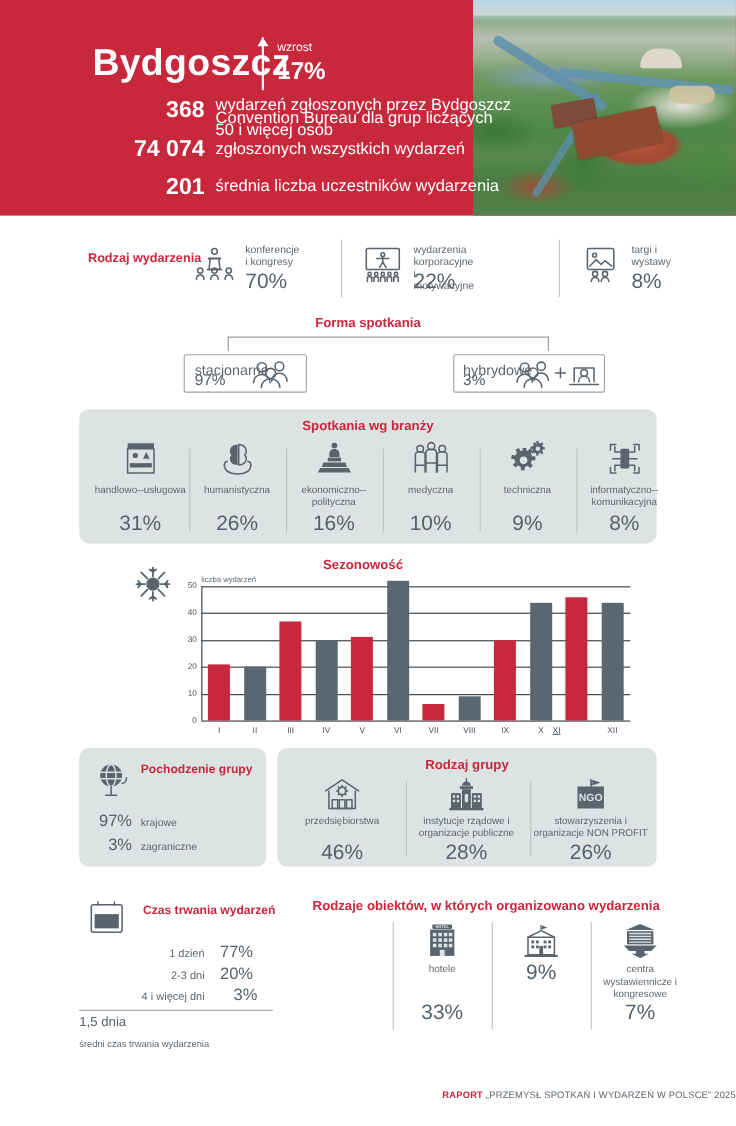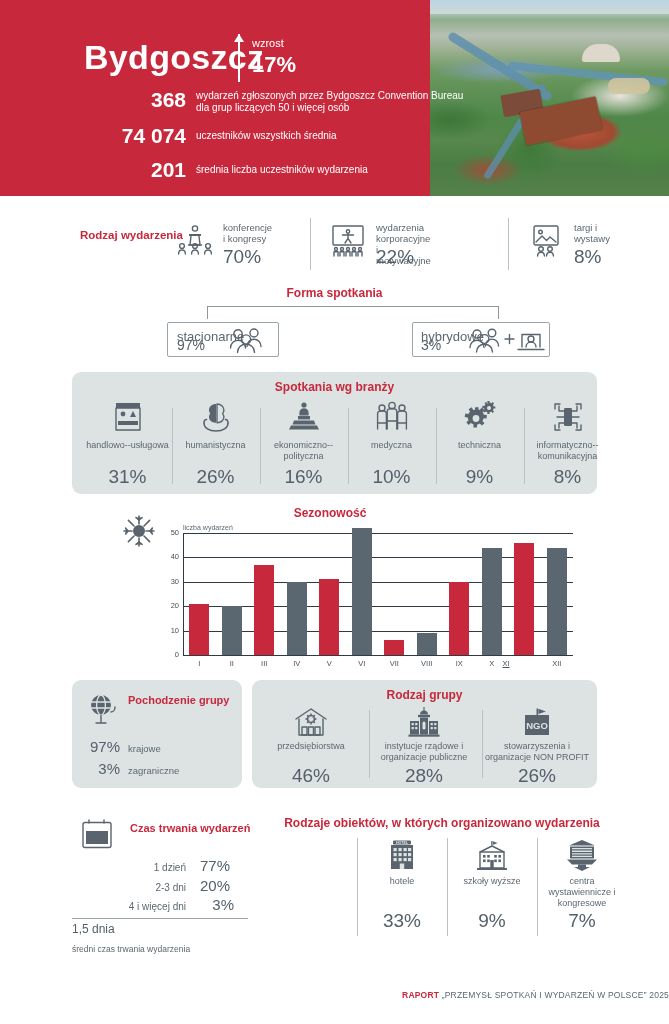--- a/index.html
+++ b/index.html
@@ -35,21 +35,21 @@
 
   .hero-title{position:absolute;left:84px;top:38px;font-size:34px;font-weight:bold;color:#fff;letter-spacing:.3px;}
   .growth{position:absolute;left:238px;top:28px;width:110px;}
   .arrow-up{position:absolute;left:0;top:6px;width:2px;height:48px;background:#fff;}
   .arrow-up:before{content:"";position:absolute;left:-4px;top:0;width:0;height:0;border-left:5px solid transparent;border-right:5px solid transparent;border-bottom:8px solid #fff;}
   .growth-label{position:absolute;left:14px;top:9px;font-size:11px;color:#fff;}
   .growth-val{position:absolute;left:14px;top:24px;font-size:22px;font-weight:bold;color:#fff;}
 
   .stat{position:absolute;color:#fff;}
   .stat .num{position:absolute;right:0;top:0;font-size:21px;font-weight:bold;text-align:right;white-space:nowrap;}
-  .stat .txt{position:absolute;left:0;top:2px;font-size:10px;line-height:11.5px;width:270px;}
+  .stat .txt{position:absolute;left:0;top:2px;font-size:15px;line-height:11.5px;width:270px;}
   .stat-1{left:70px;top:88px;width:350px;}
   .stat-1 .num{left:44px;right:auto;width:72px;text-align:right;}
   .stat-1 .txt{left:126px;}
   .stat-2{left:70px;top:124px;width:350px;}
   .stat-2 .num{left:0px;right:auto;width:116px;text-align:right;}
   .stat-2 .txt{left:126px;top:6px;}
   .stat-3{left:70px;top:158px;width:350px;}
   .stat-3 .num{left:44px;right:auto;width:72px;text-align:right;}
   .stat-3 .txt{left:126px;top:6px;}
   .sec-title{color:#c8283c;font-weight:bold;font-size:12px;text-align:center;}
@@ -159,21 +159,21 @@
       <div class="growth-label">wzrost</div>
       <div class="growth-val">17%</div>
     </div>
 
     <div class="stat stat-1">
       <div class="num">368</div>
       <div class="txt">wydarzeń zgłoszonych przez Bydgoszcz Convention Bureau dla grup liczących 50 i więcej osób</div>
     </div>
     <div class="stat stat-2">
       <div class="num">74 074</div>
-      <div class="txt">uczestników wszystkich średnia</div>
+      <div class="txt">zgłoszonych wszystkich wydarzeń</div>
     </div>
     <div class="stat stat-3">
       <div class="num">201</div>
       <div class="txt">średnia liczba uczestników wydarzenia</div>
     </div>
   </div>
 
   <div class="rodzaj">
     <div class="head">Rodzaj wydarzenia</div>
 
@@ -617,21 +617,20 @@
               <rect x="24.4" y="15" width="2.6" height="2.6"></rect>
               <rect x="9" y="19.5" width="2.6" height="2.6"></rect>
               <rect x="13.2" y="19.5" width="2.6" height="2.6"></rect>
               <rect x="20.2" y="19.5" width="2.6" height="2.6"></rect>
               <rect x="24.4" y="19.5" width="2.6" height="2.6"></rect>
             </g>
           <rect class="icf" x="16.3" y="20" width="3.4" height="8"></rect>
           <rect class="icf" x="3" y="28" width="30" height="2"></rect>
         </svg>
       </div>
-      <div class="lbl">szkoły wyższe</div>
       <div class="pct">9%</div>
     </div>
 
     <div class="ob" style="left:276px;">
       <div class="ic">
         <svg width="34" height="32" viewBox="0 0 34 32">
           <path class="icf" d="M17 1L4 6.5h26z"></path>
           <rect class="icf" x="5" y="7.5" width="24" height="12"></rect>
           <g fill="#dde3e3">
               <path d="M7 9h20v1.3H7zM7 11.6h20v1.3H7zM7 14.2h20v1.3H7zM7 16.8h20v1.3H7z"></path>

